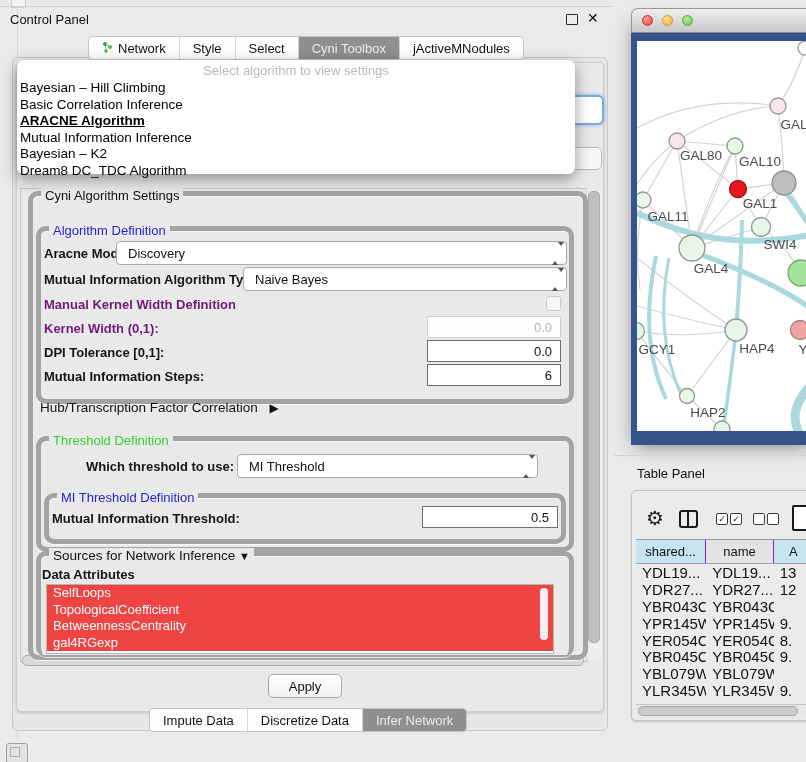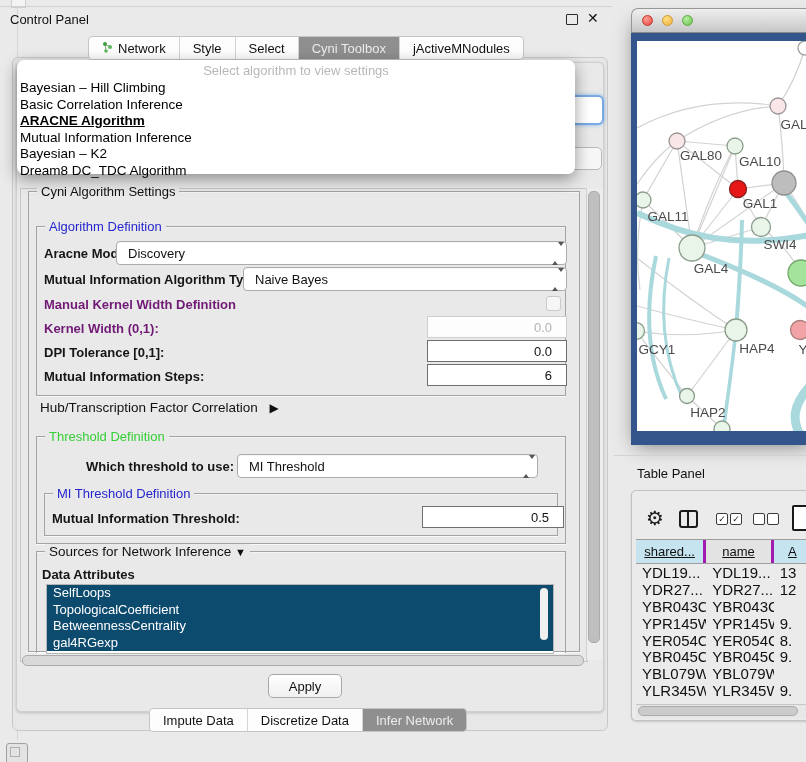--- a/index.html
+++ b/index.html
@@ -8,55 +8,55 @@
   .abs{position:absolute;}
   
   .hline{background:#d2d2d2;height:1px;}
   .vline{background:#d6d6d6;width:1px;}
   .panel-outer{border:1px solid #c8c8c8;border-radius:6px;background:#e7e7e7;}
   .panel-inner{border:1px solid #cfcfcf;border-radius:5px;background:#e9e9e9;box-shadow:0 1px 3px rgba(0,0,0,.18);}
   .tabbar{display:flex;height:22px;background:#fdfdfd;border:1px solid #c4c4c4;border-radius:4px;overflow:hidden;align-items:stretch;}
   .tab{display:flex;align-items:center;gap:5px;padding:0 13px;border-left:1px solid #d4d4d4;color:#111;white-space:nowrap;cursor:default;}
   .tab:first-child{border-left:none;text-align:right;}
   .tab.sel{background:#8f8f8f;color:#ececec;}
-  .group{border:1px solid #a3a3a3;border-radius:0;box-shadow:0 1px 0 rgba(255,255,255,.7), inset 0 1px 0 rgba(255,255,255,.5);}
+  .group{border:5px solid #a3a3a3;border-radius:10px;box-shadow:0 1px 0 rgba(255,255,255,.7), inset 0 1px 0 rgba(255,255,255,.5);}
   .glabel{position:absolute;top:-8px;left:8px;background:#e9e9e9;padding:0 4px;font-size:13px;white-space:nowrap;}
   .g-blue{color:#2525cf;}
   .g-green{color:#35d035;}
   .blabel{font-weight:bold;color:#151515;white-space:nowrap;}
   .dlabel{font-weight:bold;color:#701a75;white-space:nowrap;}
   .combo{position:absolute;height:22px;background:#fff;border:1px solid #ababab;border-radius:4px;display:flex;align-items:center;padding-left:11px;box-shadow:inset 0 1px 0 #f6f6f6;}
   .combo .arrows{position:absolute;right:7px;top:4px;width:7px;}
   .arr-up{width:0;height:0;border-left:3.5px solid transparent;border-right:3.5px solid transparent;border-bottom:4px solid #555;margin-bottom:3px;}
   .arr-dn{width:0;height:0;border-left:3.5px solid transparent;border-right:3.5px solid transparent;border-top:4px solid #555;}
-  .field{position:absolute;height:20px;background:#fff;border:1px solid #6f6f6f;display:flex;align-items:center;justify-content:flex-end;padding-right:14px;}
+  .field{position:absolute;height:20px;background:#fff;border:1px solid #6f6f6f;display:flex;align-items:center;justify-content:flex-end;padding-right:8px;}
   .field.dis{border:1px solid #cfcfcf;color:#b3b3b3;background:#fdfdfd;}
   .checkbox{position:absolute;width:13px;height:13px;border:1px solid #cacaca;border-radius:3px;background:#f6f6f6;}
   .btn{position:absolute;background:linear-gradient(#ffffff,#f0f0f0);border:1px solid #a8a8a8;border-radius:5px;display:flex;align-items:center;justify-content:center;font-size:13px;}
   
   #algo-popup{background:#fff;border-radius:7px;box-shadow:0 5px 16px rgba(0,0,0,.4);z-index:50;}
   #algo-popup .ph{color:#b8b8b8;text-align:center;padding-top:3px;height:17px;}
   #algo-popup .opt{height:16.5px;line-height:16.5px;padding-left:3px;font-size:13.5px;color:#000;white-space:nowrap;}
   #algo-popup .opt.bold{font-weight:bold;text-decoration:underline;}
   
   #attr-list{background:#fff;border:1px solid #b5b5b5;overflow:hidden;}
-  #attr-list .li{height:16.5px;line-height:16.5px;background:#0c4a6e;color:#fff;padding-left:6px;font-size:13px;white-space:nowrap;}
+  #attr-list .li{height:16.5px;line-height:16.5px;background:#ef4444;color:#fff;padding-left:6px;font-size:13px;white-space:nowrap;}
   
   .sb-track-v{background:#ededed;border-left:1px solid #d0d0d0;}
   .sb-thumb{background:#bfbfbf;border:1px solid #ababab;border-radius:5px;}
   
   #net-win{border-radius:7px 7px 2px 2px;box-shadow:0 12px 20px -4px rgba(0,0,0,.5);}
   #net-title{height:25px;background:linear-gradient(#efefef,#c7c7c7);border:1px solid #979797;border-bottom:1px solid #8a8a8a;border-radius:7px 7px 0 0;box-sizing:border-box;}
   .light{position:absolute;top:7px;width:11px;height:11px;border-radius:50%;}
   #net-body{background:#34548c;}
   #net-canvas{background:#ffffff;overflow:hidden;}
   
   #tbl-box{background:#ebebeb;border:1px solid #c2c2c2;border-radius:5px;box-shadow:0 1px 2px rgba(0,0,0,.15);}
   .thead{display:flex;border-top:1px solid #9e9e9e;border-bottom:1px solid #9e9e9e;height:25px;box-sizing:border-box;}
-  .th{display:flex;align-items:center;justify-content:center;border-right:3px solid #a21caf;font-size:13px;overflow:hidden;box-sizing:border-box;text-decoration:underline;}
+  .th{display:flex;align-items:center;justify-content:center;border-right:1px solid #a21caf;font-size:13px;overflow:hidden;box-sizing:border-box;}
   .th.hi{background:#c6e4ef;}
   .th.lo{background:#e3e3e3;}
   .trow{display:flex;height:16.9px;align-items:center;}
   .td{padding-left:6px;font-size:15px;white-space:nowrap;overflow:hidden;box-sizing:border-box;}
   .icn{color:#1a1a1a;}
   .cbx{display:inline-block;width:10px;height:10px;border:1.5px solid #3a3a3a;border-radius:2px;font-size:9px;line-height:10px;text-align:center;font-weight:bold;color:#222;background:#fff;}
 </style>
 </head>
 <body>
 

